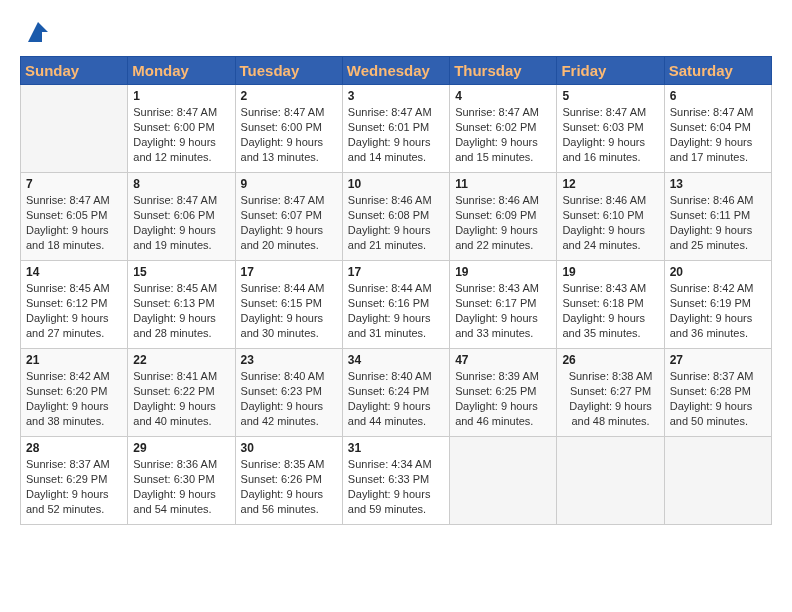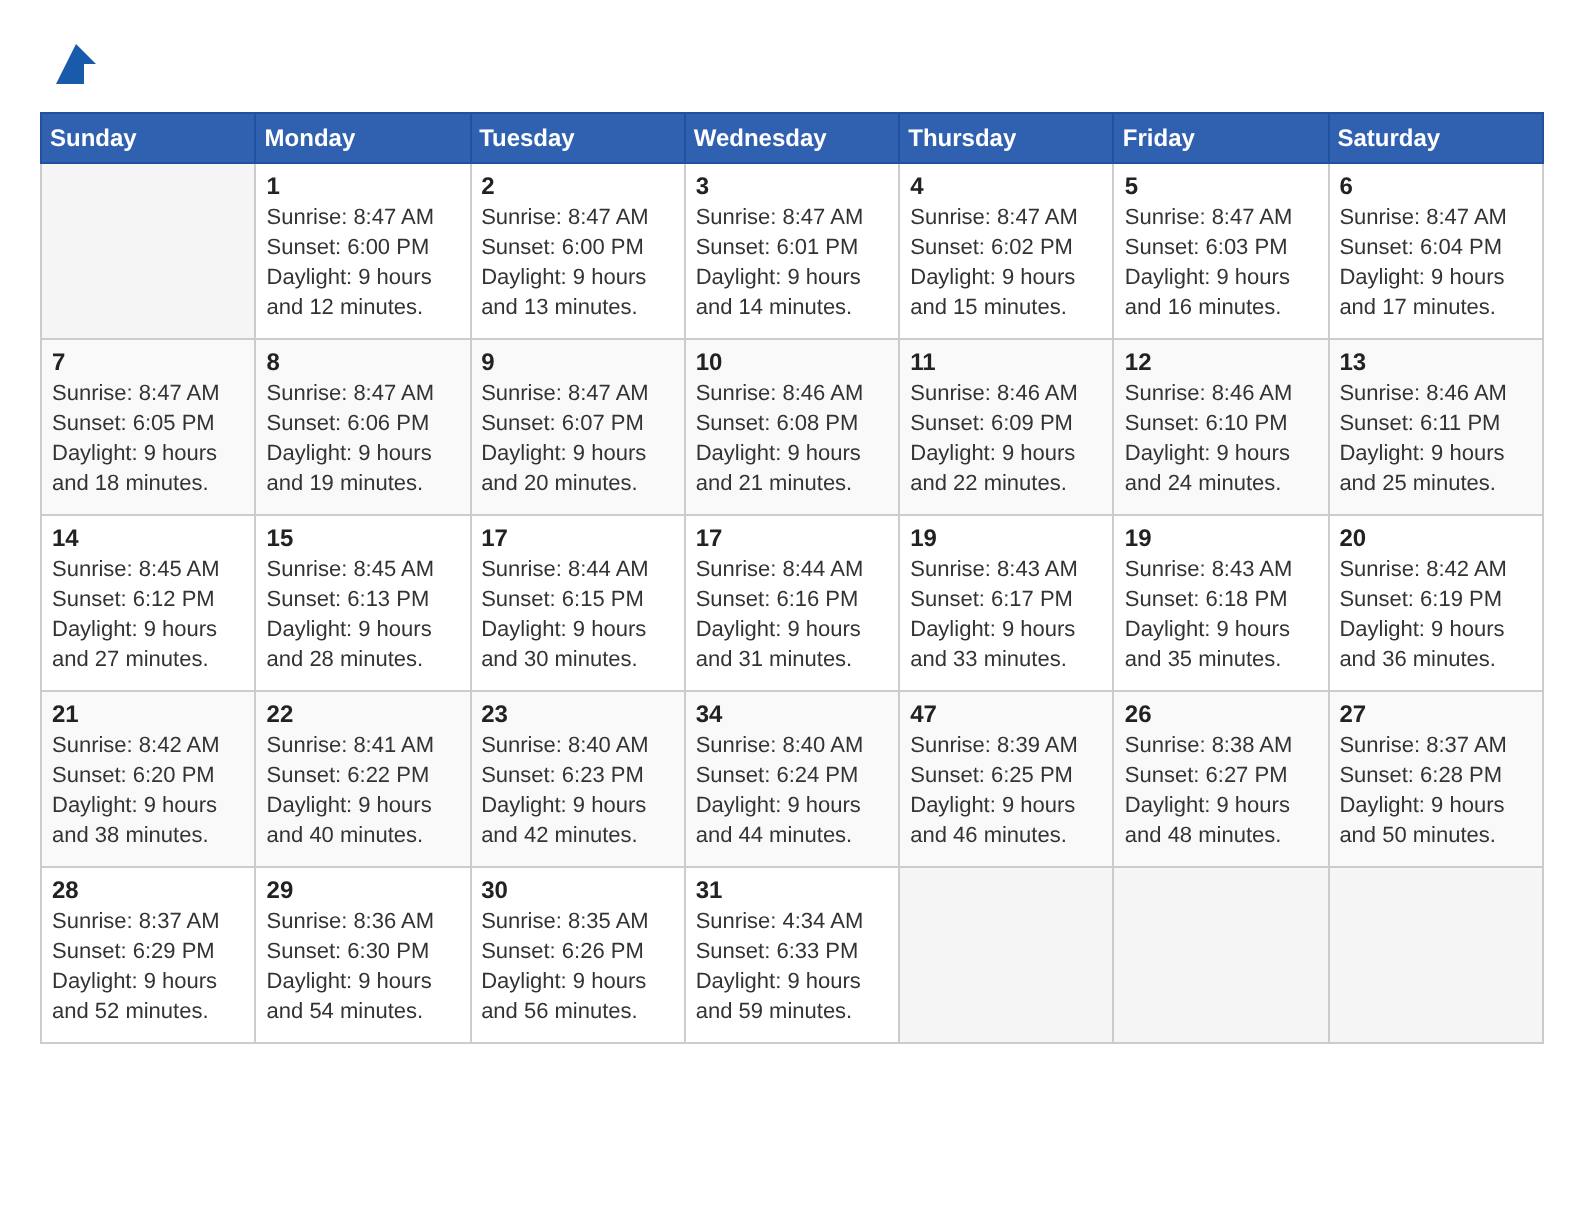--- a/index.html
+++ b/index.html
@@ -54,22 +54,22 @@
       color: #444;
       margin-top: 2px;
     }
     table {
       width: 100%;
       border-collapse: collapse;
       table-layout: fixed;
     }
     thead tr th {
       background-color: #3060b0;
-      color: #ffffff;
-      font-size: 12px;
+      color: #fdba74;
+      font-size: 15px;
       font-weight: bold;
       padding: 5px 4px;
       text-align: left;
       border: 1px solid #2050a0;
     }
     tbody tr td {
       border: 1px solid #ccc;
       vertical-align: top;
       padding: 4px 5px;
       font-size: 10px;
@@ -310,21 +310,21 @@
           </td>
           <td>
             <span class="day-num">47</span>
             <div class="day-info" style="white-space: pre-line;">Sunrise: 8:39 AM
 Sunset: 6:25 PM
 Daylight: 9 hours
 and 46 minutes.</div>
           </td>
           <td>
             <span class="day-num">26</span>
-            <div class="day-info" style="white-space: pre-line;">Sunrise: 8:38 AM
+            <div class="day-info" style="white-space: pre-line; text-align: center;">Sunrise: 8:38 AM
 Sunset: 6:27 PM
 Daylight: 9 hours
 and 48 minutes.</div>
           </td>
           <td>
             <span class="day-num">27</span>
             <div class="day-info" style="white-space: pre-line;">Sunrise: 8:37 AM
 Sunset: 6:28 PM
 Daylight: 9 hours
 and 50 minutes.</div>

